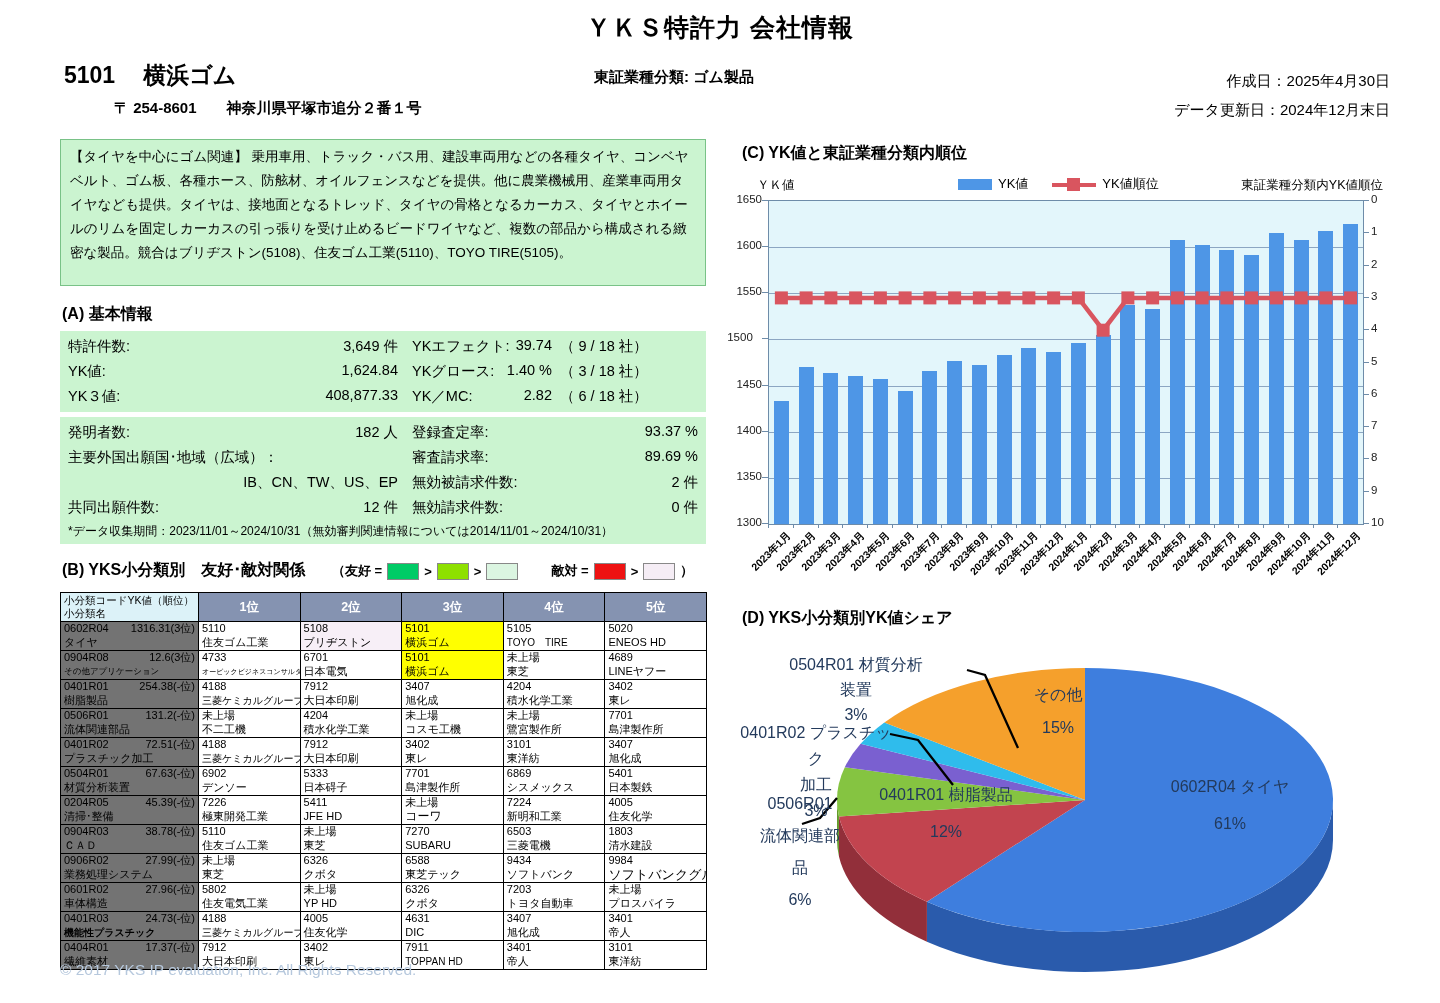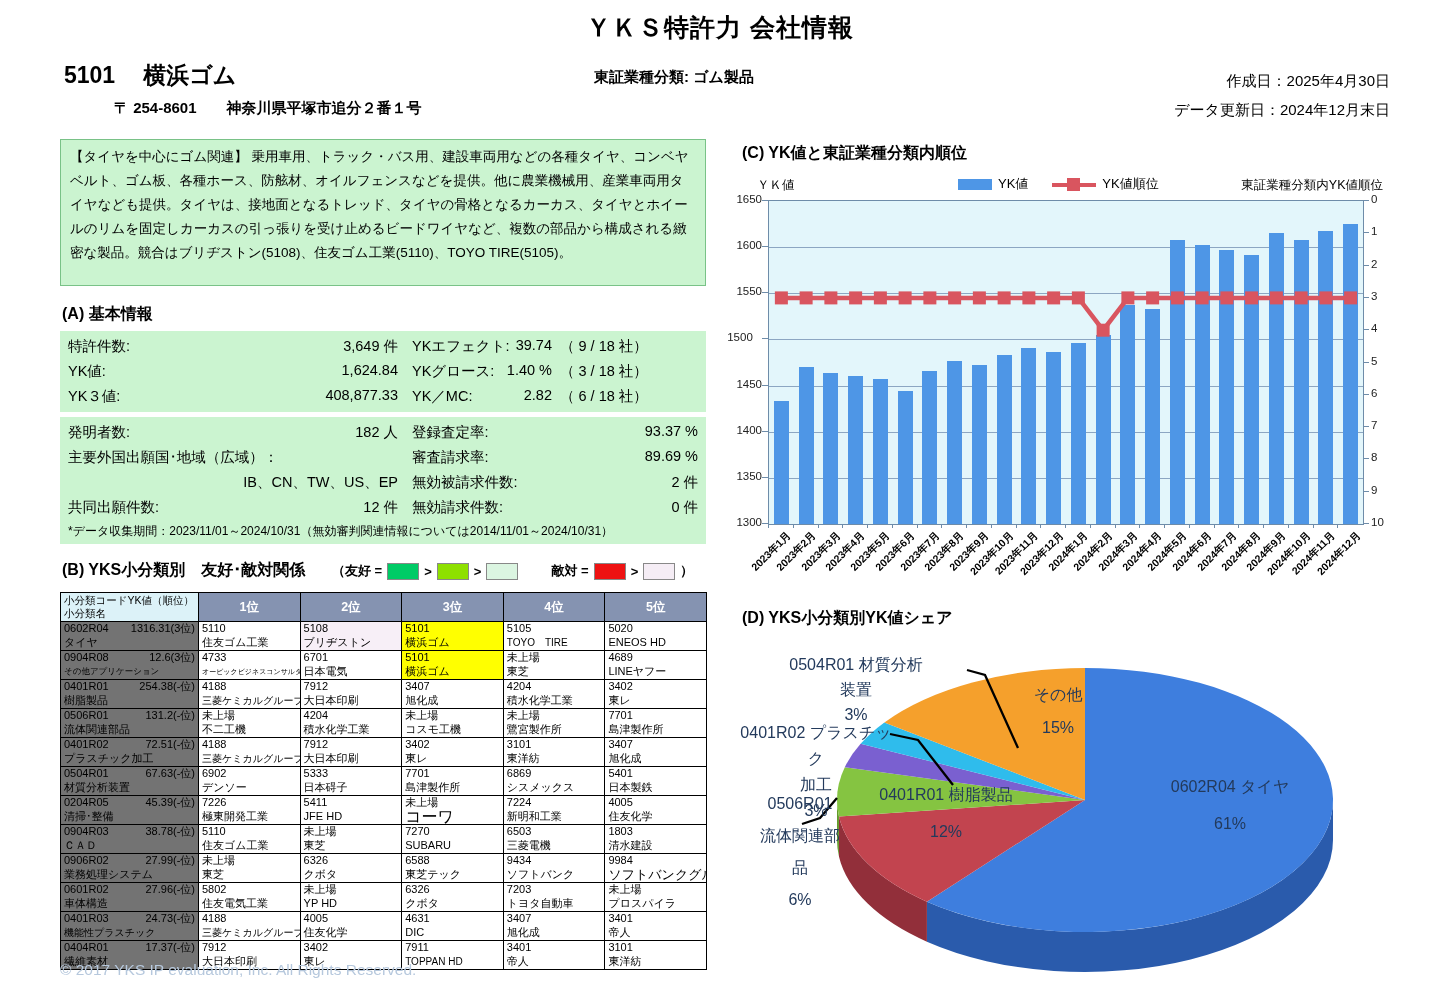--- a/index.html
+++ b/index.html
@@ -382,21 +382,21 @@
           <td>
             <div class="code-line">7226</div>
             <div class="name-line" style="font-size: 11px;">極東開発工業</div>
           </td>
           <td>
             <div class="code-line">5411</div>
             <div class="name-line" style="font-size: 11px;">JFE HD</div>
           </td>
           <td>
             <div class="code-line">未上場</div>
-            <div class="name-line" style="font-size: 16px;">コーワ</div>
+            <div class="name-line" style="font-size: 12px;">コーワ</div>
           </td>
           <td>
             <div class="code-line">7224</div>
             <div class="name-line" style="font-size: 11px;">新明和工業</div>
           </td>
           <td>
             <div class="code-line">4005</div>
             <div class="name-line" style="font-size: 11px;">住友化学</div>
           </td>
         </tr>
@@ -486,21 +486,21 @@
             <div class="code-line">未上場</div>
             <div class="name-line" style="font-size: 11px;">プロスパイラ</div>
           </td>
         </tr>
         <tr>
           <td class="bg-key">
             <div class="code-line">
               <span>0401R03</span>
               <span>24.73(-位)</span>
             </div>
-            <div class="name-line" style="font-size: 10px;">機能性プラスチック</div>
+            <div class="name-line" style="font-size: 10px; font-weight: bold;">機能性プラスチック</div>
           </td>
           <td>
             <div class="code-line">4188</div>
             <div class="name-line" style="font-size: 10px;">三菱ケミカルグループ</div>
           </td>
           <td>
             <div class="code-line">4005</div>
             <div class="name-line" style="font-size: 11px;">住友化学</div>
           </td>
           <td>

